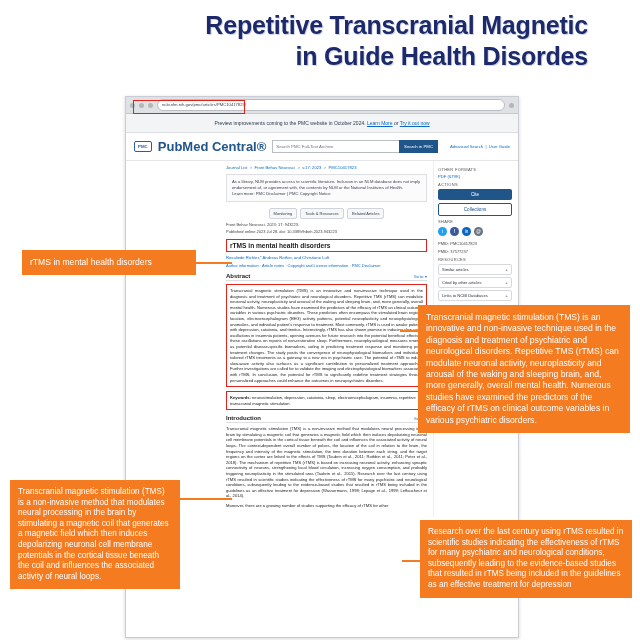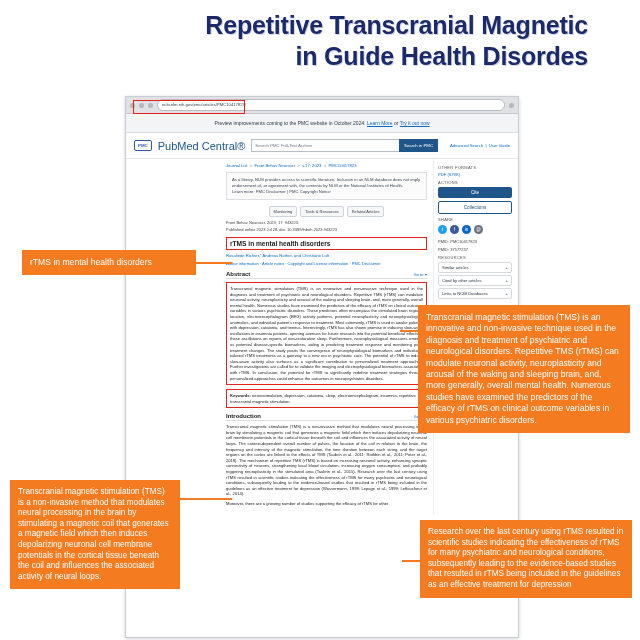--- a/index.html
+++ b/index.html
@@ -106,22 +106,22 @@
     border: 1px solid #2d5ba8;
     color: #2d5ba8;
     font-size: 4.4px;
     font-weight: bold;
     padding: 2px 3px;
     border-radius: 2px;
     line-height: 5px;
     text-align: center;
   }
   .pmc-title {
-    font-size: 11px;
-    font-weight: normal;
+    font-size: 13px;
+    font-weight: bold;
     color: #20558a;
     white-space: nowrap;
   }
   .pmc-search {
     flex: 1;
     display: flex;
     align-items: center;
     gap: 0;
   }
   .pmc-search-input {

